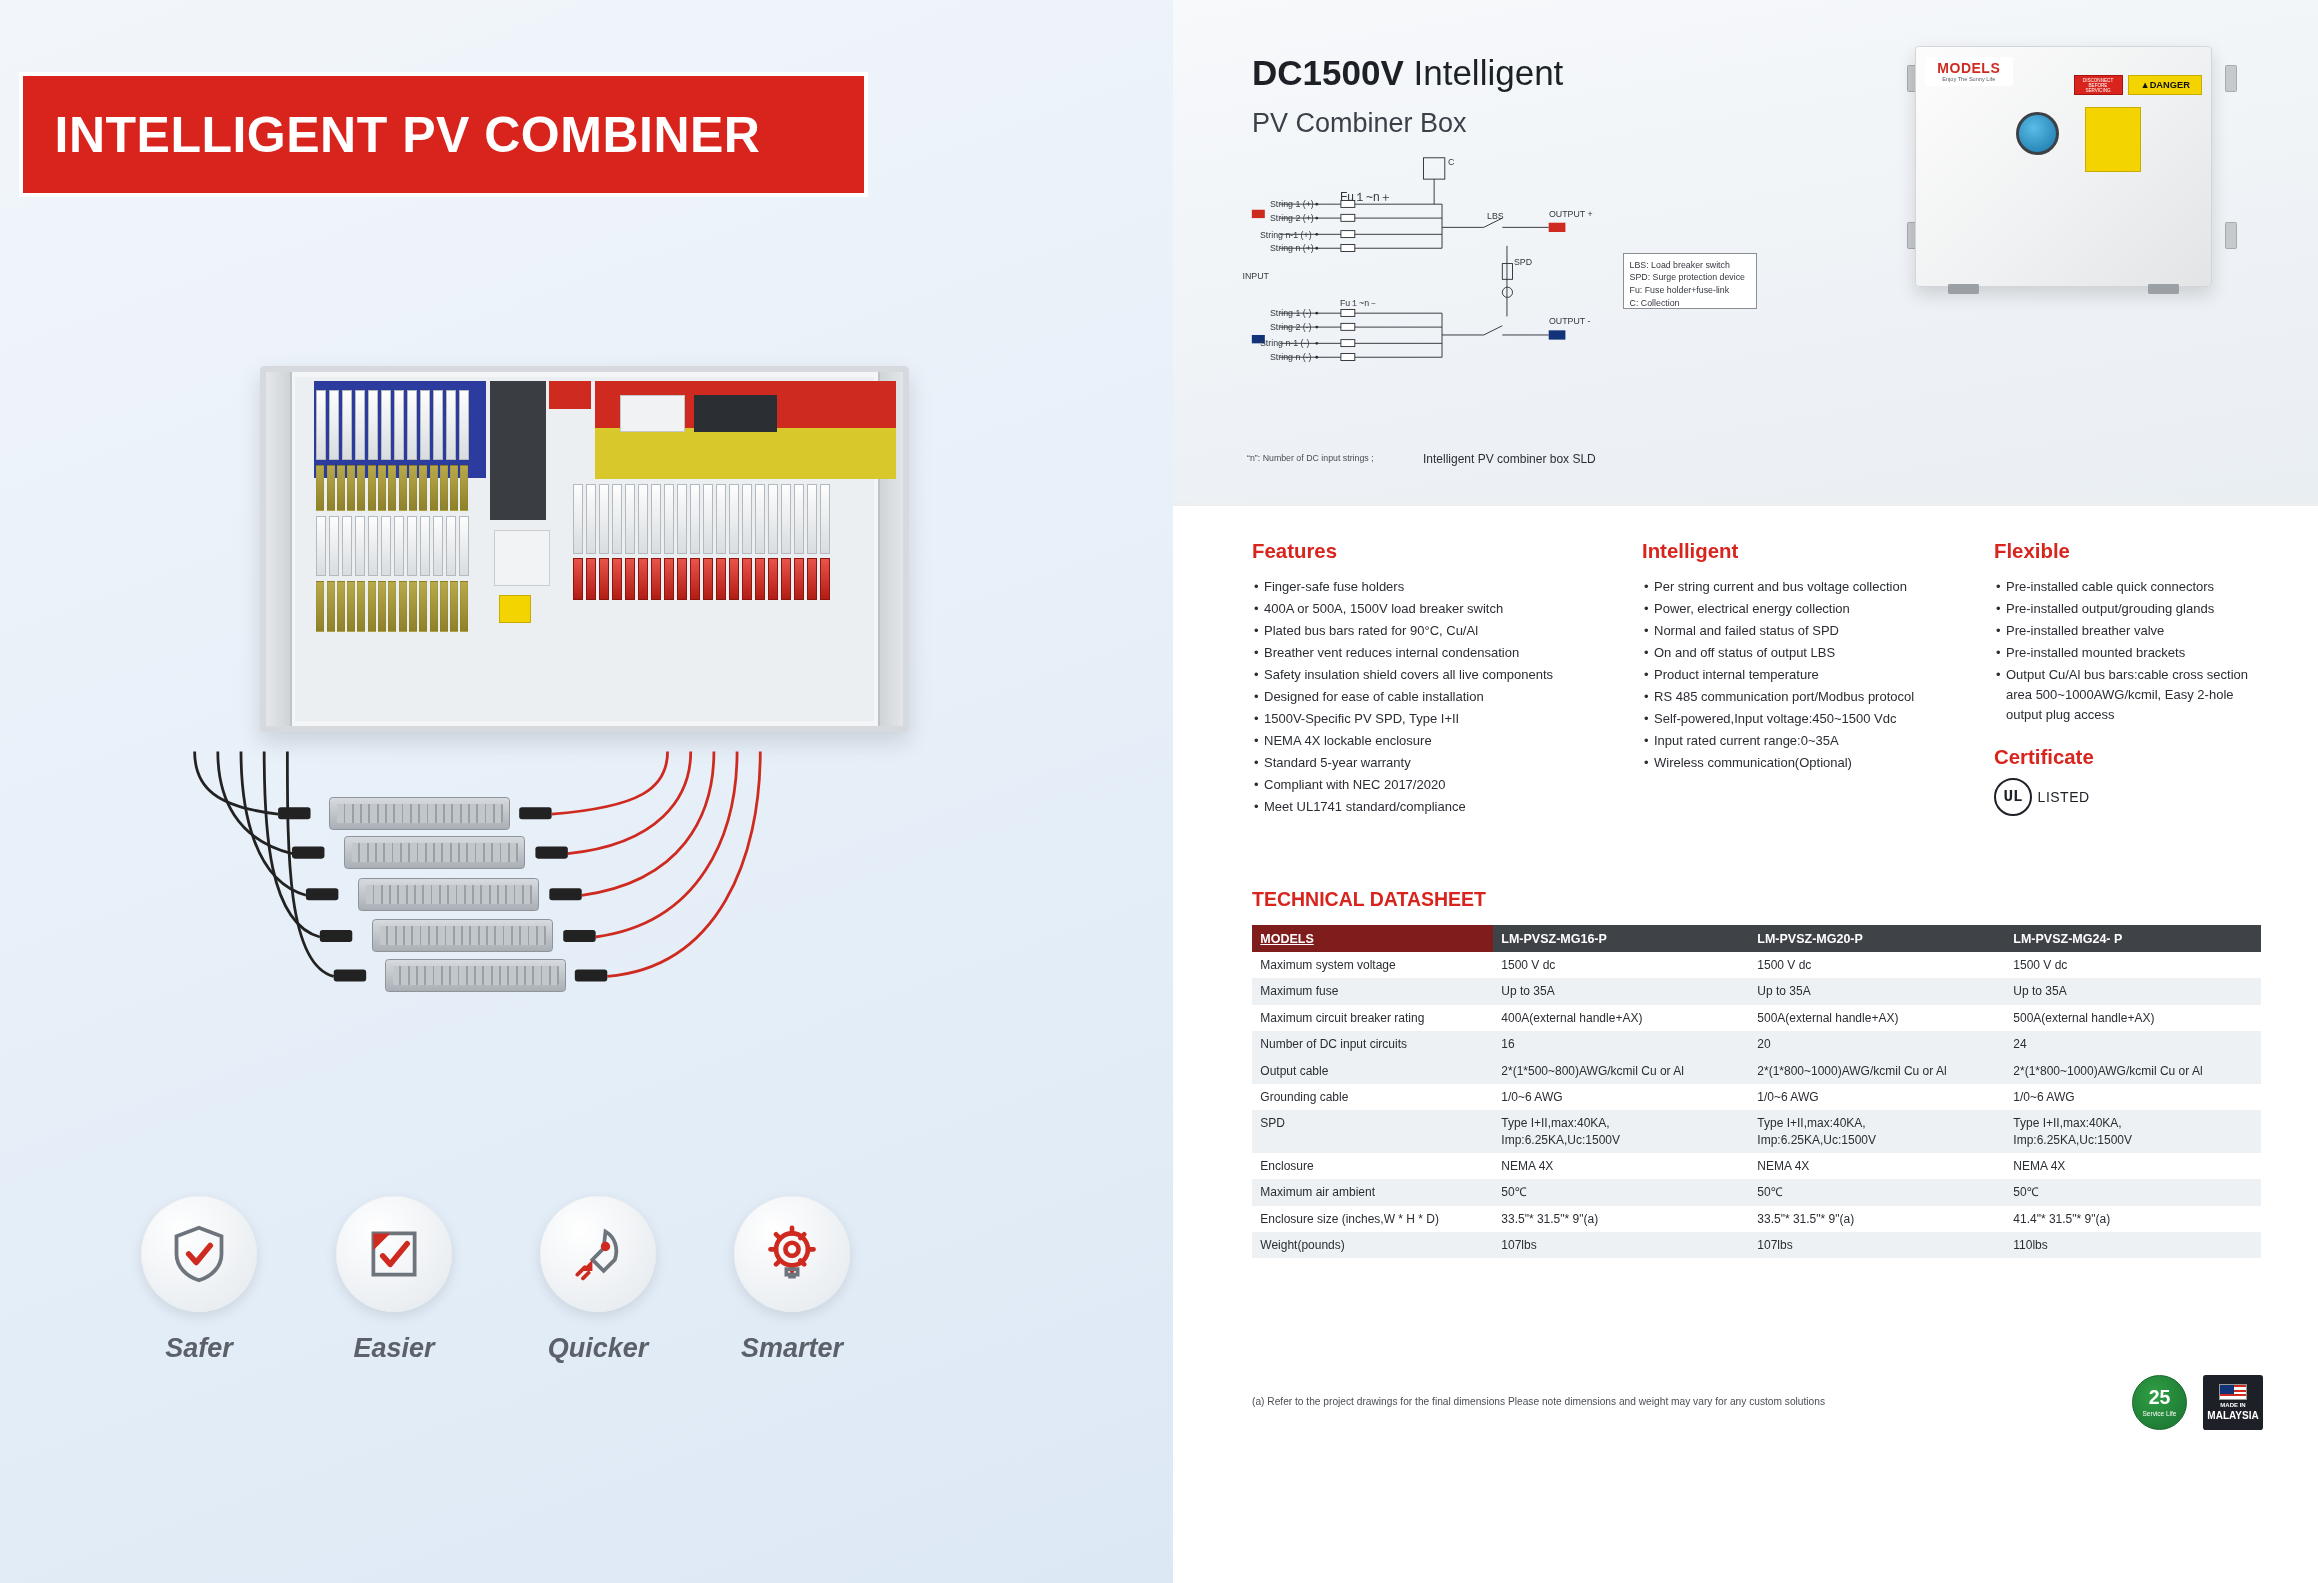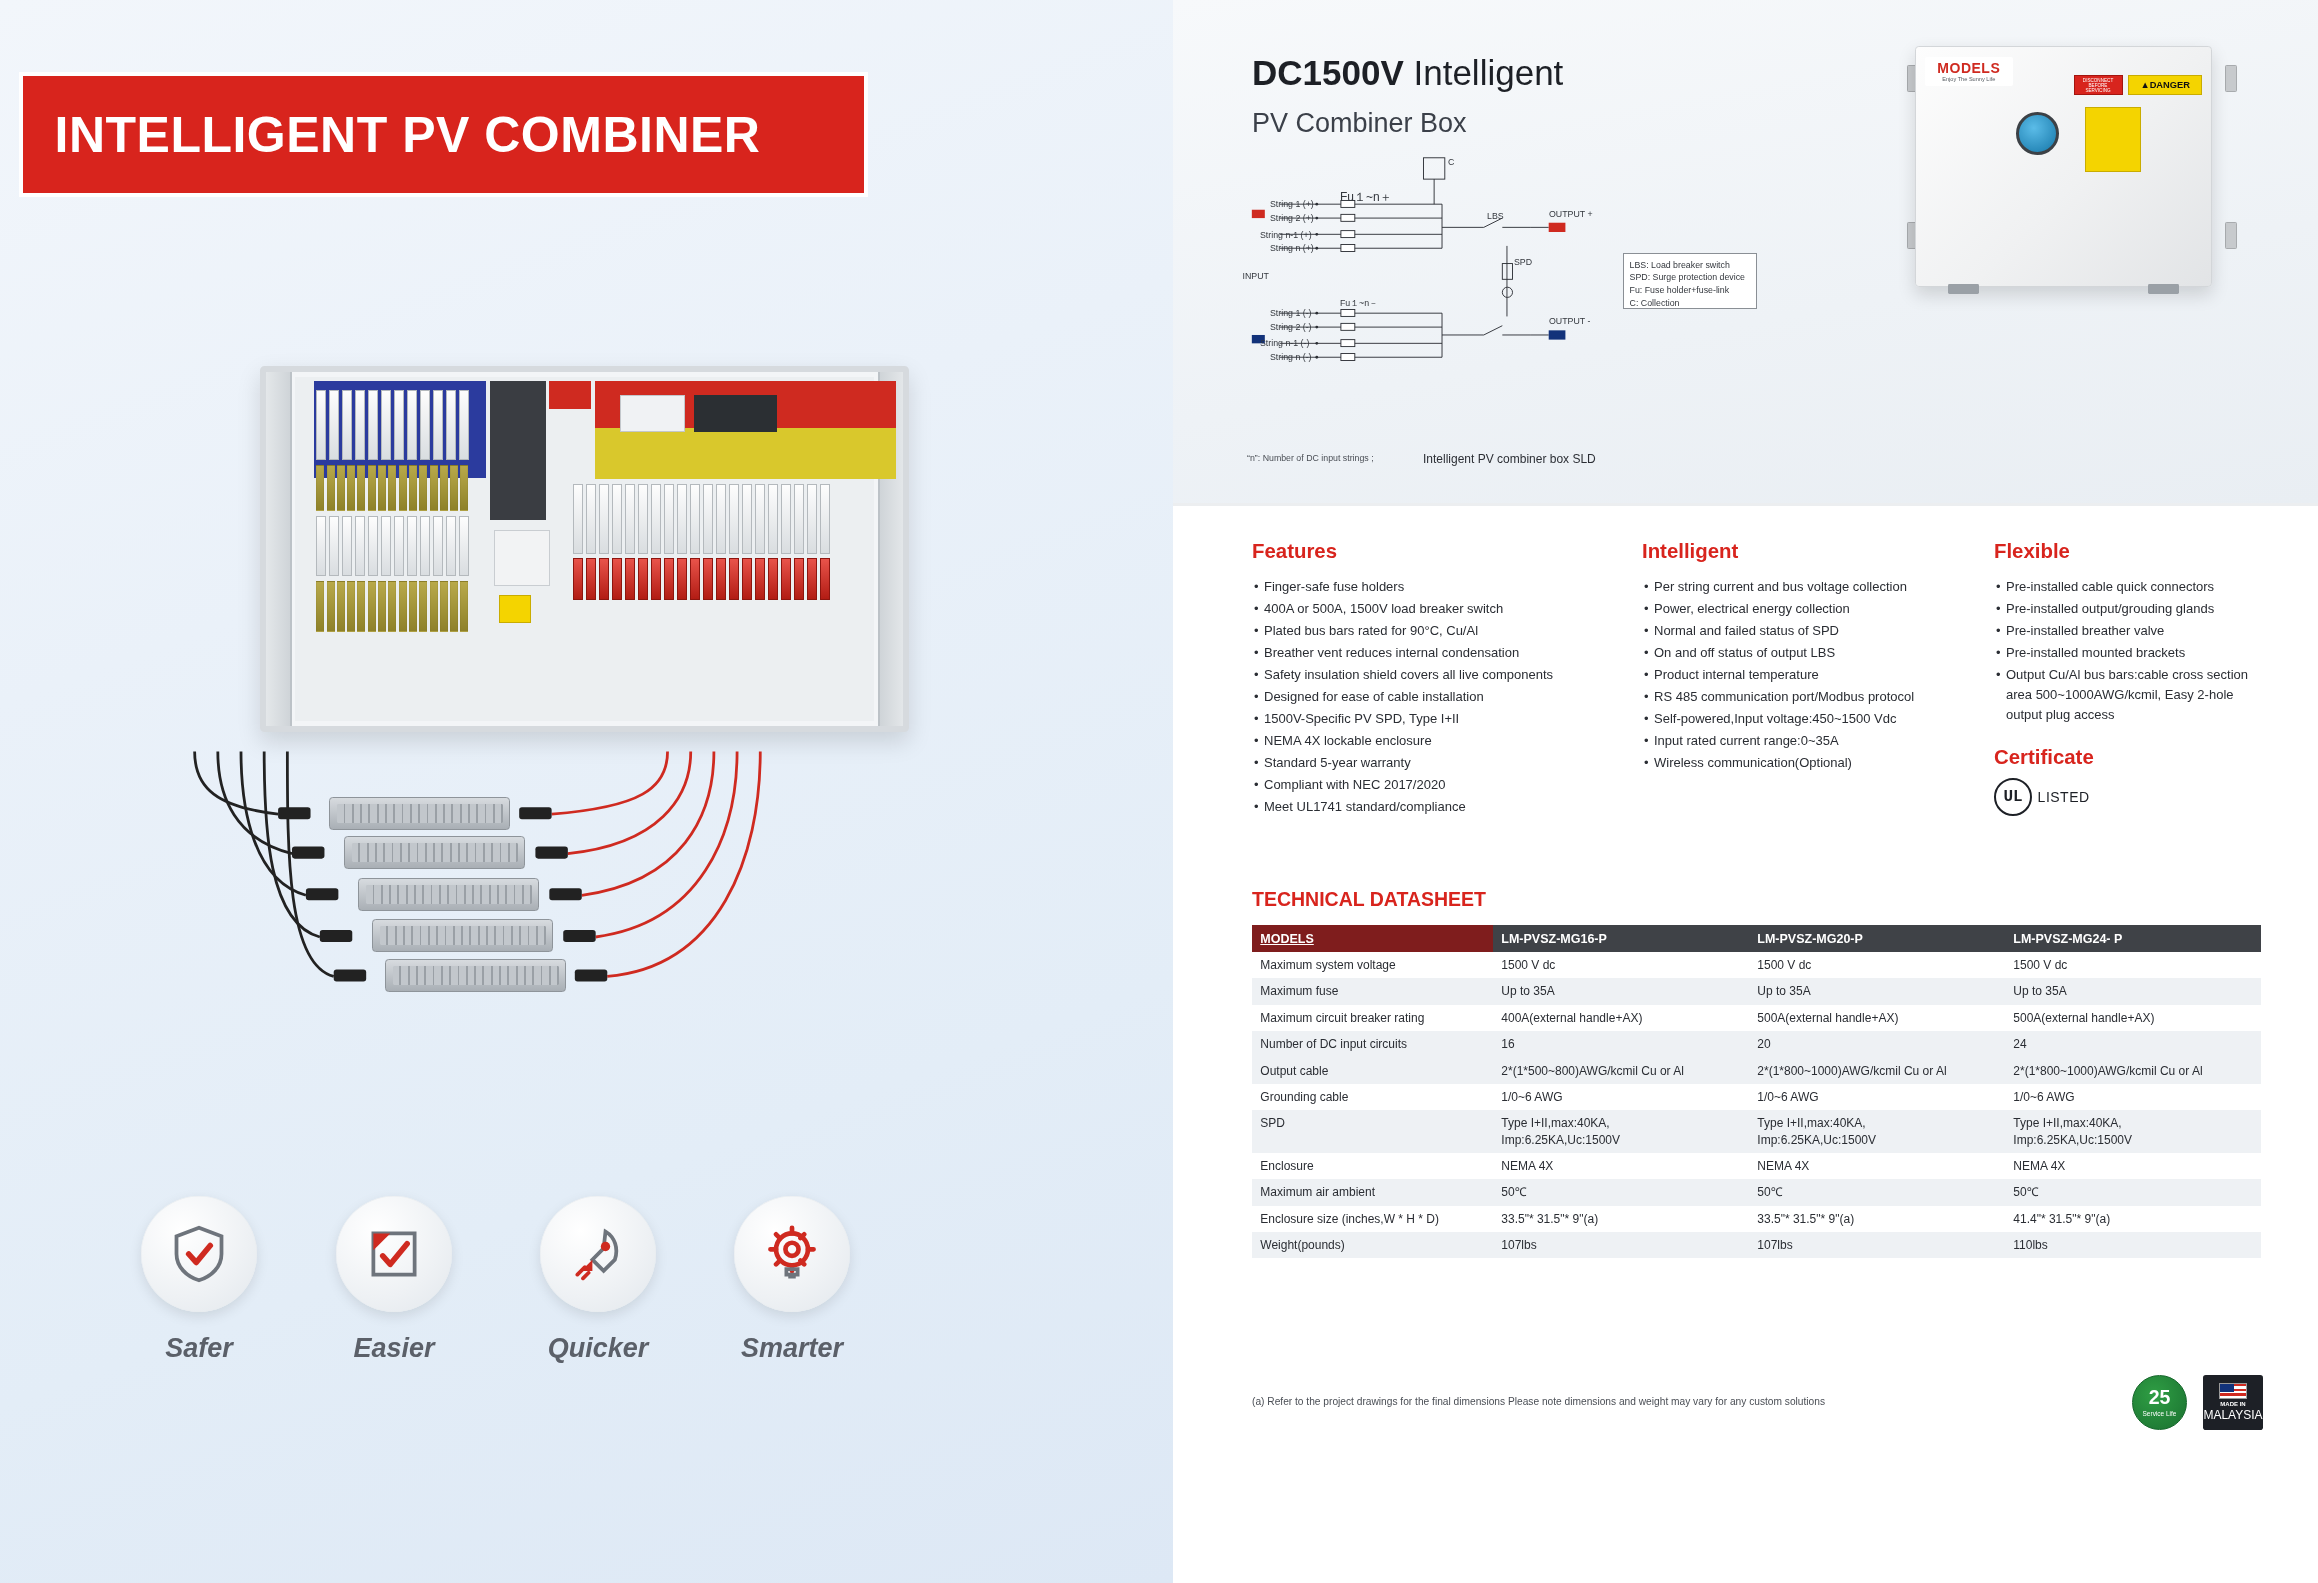--- a/index.html
+++ b/index.html
@@ -208,21 +208,21 @@
   }
   .badge-25 .n { font-size: 19.5px; font-weight:bold; line-height:1; }
   .badge-25 .t { font-size: 6.5px; margin-top: 1.9px; }
   .badge-my {
     width: 60px; height: 55px; background:#1d2026; color:#fff; border-radius: 2.8px;
     display:flex; flex-direction:column; align-items:center; justify-content:center; gap:1.9px;
   }
   .flag { width: 28px; height: 16px; background: repeating-linear-gradient(180deg,#cf2a20 0 2.3px,#fff 2.3px 4.6px); position:relative; border:0.5px solid #999; }
   .flag::before { content:""; position:absolute; left:0; top:0; width:14px; height:8.8px; background:#12327a; }
   .badge-my .m1 { font-size: 6px; font-weight: bold; }
-  .badge-my .m2 { font-size: 12px; font-weight: normal; }
+  .badge-my .m2 { font-size: 10px; font-weight: bold; }
 </style>
 </head>
 <body>
 
 <div class="page">
 
   <div class="left">
     <div class="left-inner">
 
       <div class="title-box">

